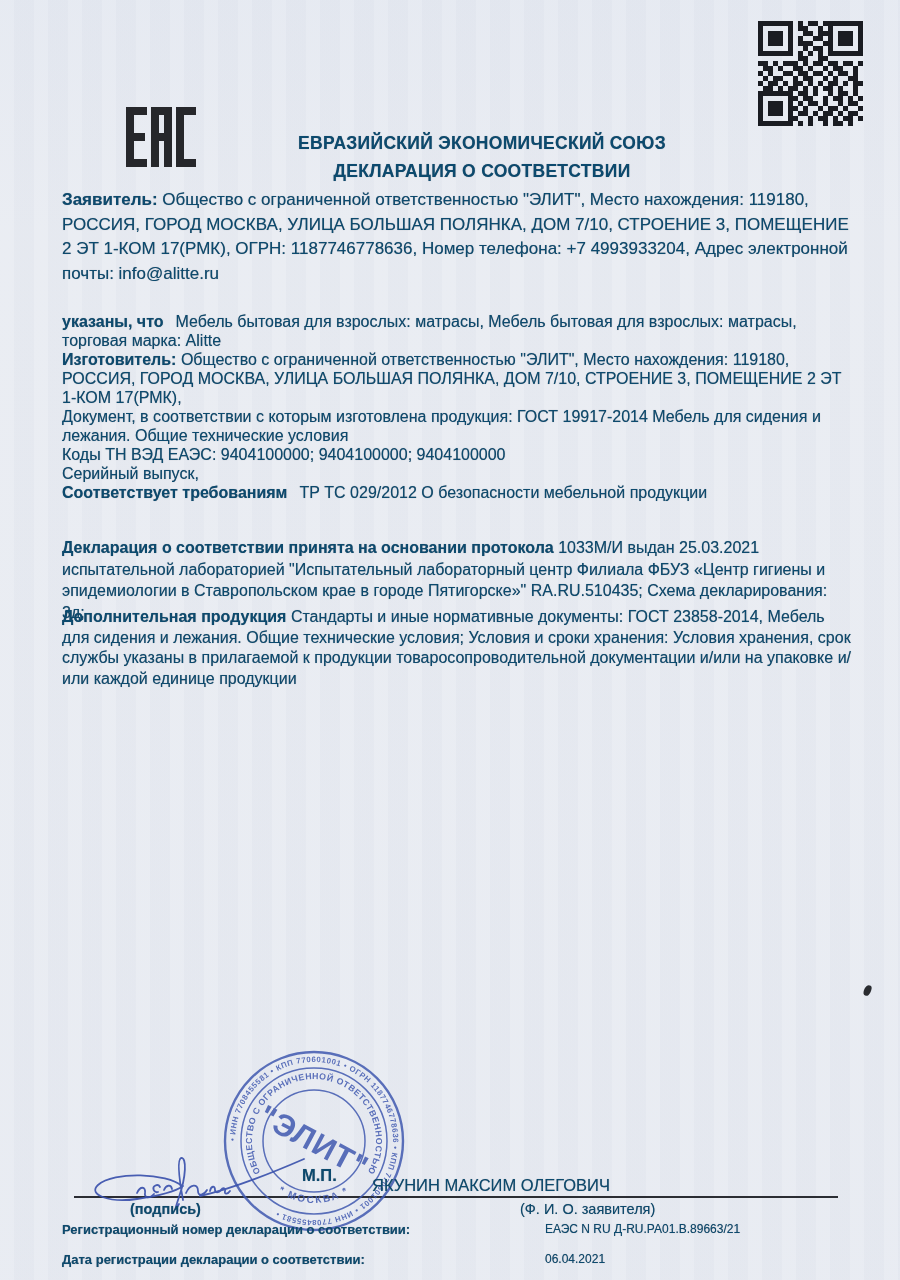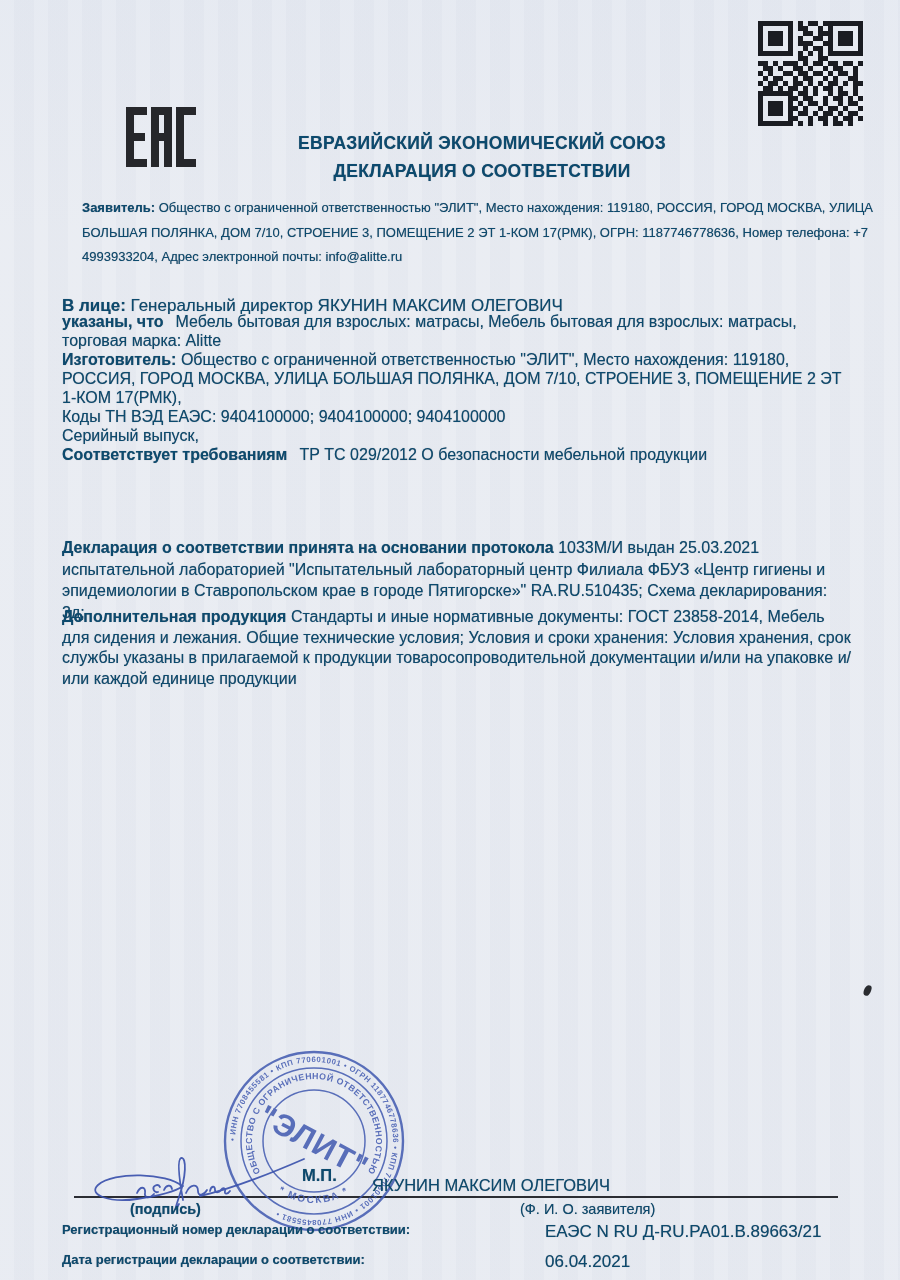--- a/index.html
+++ b/index.html
@@ -21,41 +21,41 @@
 
   
   .eac{ left:126px; top:107px; width:70px; height:60px; }
   .qr{ left:758px; top:21px; width:105px; height:105px; }
   .title{ left:62px; width:840px; text-align:center; font-weight:700; font-size:17.5px; letter-spacing:.3px; }
   .t1{ top:133px; }
   .t2{ top:161px; }
 
   
   .para{ left:62px; width:792px; margin:0; }
-  .p-applicant{ top:196px; font-size:13px; line-height:24.5px;margin-left:20px; }
+  .p-applicant{ top:188px; font-size:17px; line-height:24.5px; }
   .p-inperson{ top:294px; font-size:17px; line-height:24.5px; }
   .midblock{ top:312px; font-size:16px; line-height:19px; }
   .midblock p{ margin:0; }
   .p-basis{ top:537px; font-size:16px; line-height:21.5px; }
   .p-additional{ top:607px; font-size:16px; line-height:20.5px; }
   .p-validity{ top:689px; font-size:16.5px; line-height:21px; }
   .lblgap{ padding-right:12px; }
   .blockspan{ display:block; }
 
   
   .stamp{ left:221px; top:1048px; width:186px; height:186px; opacity:.85; }
   .signature{ left:82px; top:1148px; width:240px; height:72px; }
   .signline{ left:74px; top:1196px; width:764px; height:2px; background:#2b2d33; }
   .mp{ left:302px; top:1166px; font-size:16.5px; font-weight:700; }
   .fio-name{ left:372px; top:1176px; font-size:16.5px; }
   .cap{ font-size:14.5px; }
   .cap-sign{ left:130px; top:1201px;font-weight:bold; }
   .cap-fio{ left:520px; top:1201px; }
   .regrow-label{ left:62px; font-size:13px; font-weight:700; }
-  .regrow-value{ left:545px; font-size:17px; }
+  .regrow-value{ left:545px; font-size:12px; }
   .r1{ top:1222px; }
   .r2{ top:1252px; }
   .speck{ left:864px; top:985px; width:7px; height:11px; background:#2a2c30; border-radius:60% 40% 55% 45%; transform:rotate(18deg); }
 </style>
 </head>
 <body>
 
 <div class="page">
 
   <svg class="abs eac" viewBox="0 0 70 60" xmlns="http://www.w3.org/2000/svg">
@@ -323,25 +323,25 @@
         <rect x="75" y="100" width="5" height="5"></rect>
         <rect x="80" y="100" width="5" height="5"></rect>
         <rect x="90" y="100" width="5" height="5"></rect>
       </svg></div>
 
   <div class="abs title t1 ink">ЕВРАЗИЙСКИЙ ЭКОНОМИЧЕСКИЙ СОЮЗ</div>
   <div class="abs title t2 ink">ДЕКЛАРАЦИЯ О СООТВЕТСТВИИ</div>
 
   <p class="abs para p-applicant ink"><span class="b">Заявитель:</span> <span>Общество с ограниченной ответственностью "ЭЛИТ", Место нахождения: 119180, РОССИЯ, ГОРОД МОСКВА, УЛИЦА БОЛЬШАЯ ПОЛЯНКА, ДОМ 7/10, СТРОЕНИЕ 3, ПОМЕЩЕНИЕ 2 ЭТ 1-КОМ 17(РМК), ОГРН: 1187746778636, Номер телефона: +7 4993933204, Адрес электронной почты: info@alitte.ru</span></p>
 
-  <p class="abs para p-inperson ink"><span class="b">В лице:</span> <span>Генеральный директор ЯКУНИН МАКСИМ ОЛЕГОВИЧ</span></p>
 
   <div class="abs para midblock ink">
     <p><span class="b lblgap">указаны, что</span><span>Мебель бытовая для взрослых: матрасы, Мебель бытовая для взрослых: матрасы, торговая марка: Alitte</span></p>
     <p><span class="b">Изготовитель:</span> <span>Общество с ограниченной ответственностью "ЭЛИТ", Место нахождения: 119180, РОССИЯ, ГОРОД МОСКВА, УЛИЦА БОЛЬШАЯ ПОЛЯНКА, ДОМ 7/10, СТРОЕНИЕ 3, ПОМЕЩЕНИЕ 2 ЭТ 1-КОМ 17(РМК),</span></p>
+    <p>Документ, в соответствии с которым изготовлена продукция: ГОСТ 19917-2014 Мебель для сидения и лежания. Общие технические условия</p>
     <p>Коды ТН ВЭД ЕАЭС: 9404100000; 9404100000; 9404100000</p>
     <p>Серийный выпуск,</p>
     <p><span class="b lblgap">Соответствует требованиям</span><span>ТР ТС 029/2012 О безопасности мебельной продукции</span></p>
   </div>
 
   <p class="abs para p-basis ink"><span class="b">Декларация о соответствии принята на основании протокола</span> <span>1033М/И выдан 25.03.2021 испытательной лабораторией "Испытательный лабораторный центр Филиала ФБУЗ «Центр гигиены и эпидемиологии в Ставропольском крае в городе Пятигорске»" RA.RU.510435; Схема декларирования: 3д;</span></p>
 
   <p class="abs para p-additional ink"><span class="b">Дополнительная продукция</span> <span>Стандарты и иные нормативные документы: ГОСТ 23858-2014, Мебель для сидения и лежания. Общие технические условия; Условия и сроки хранения: Условия хранения, срок службы указаны в прилагаемой к продукции товаросопроводительной документации и/или на упаковке и/или каждой единице продукции</span></p>
 
 

